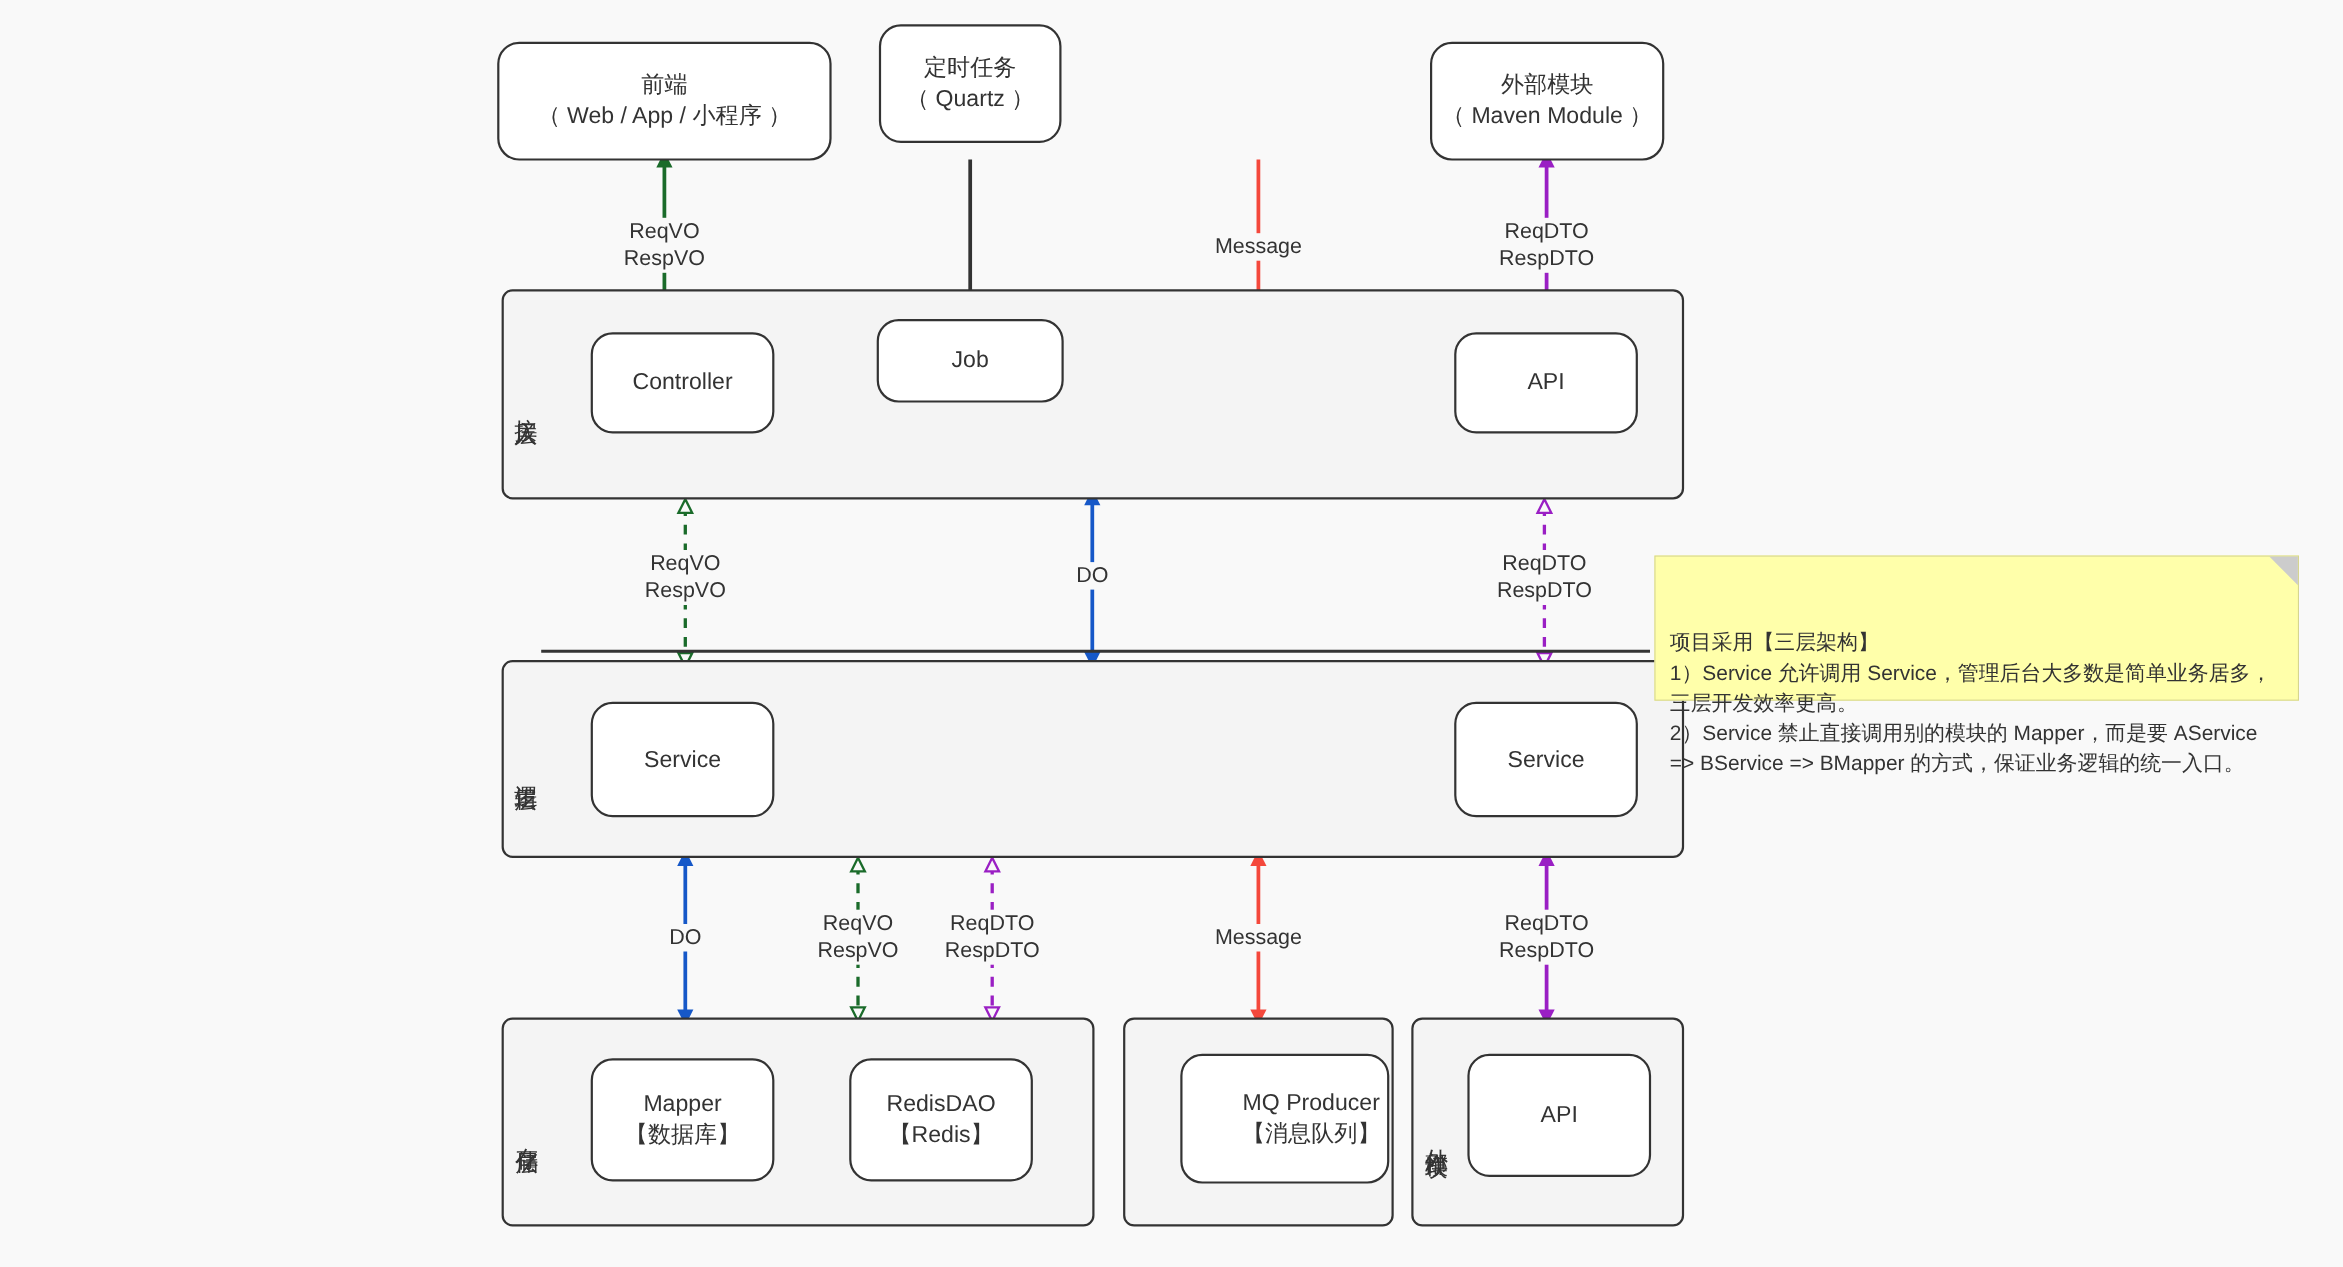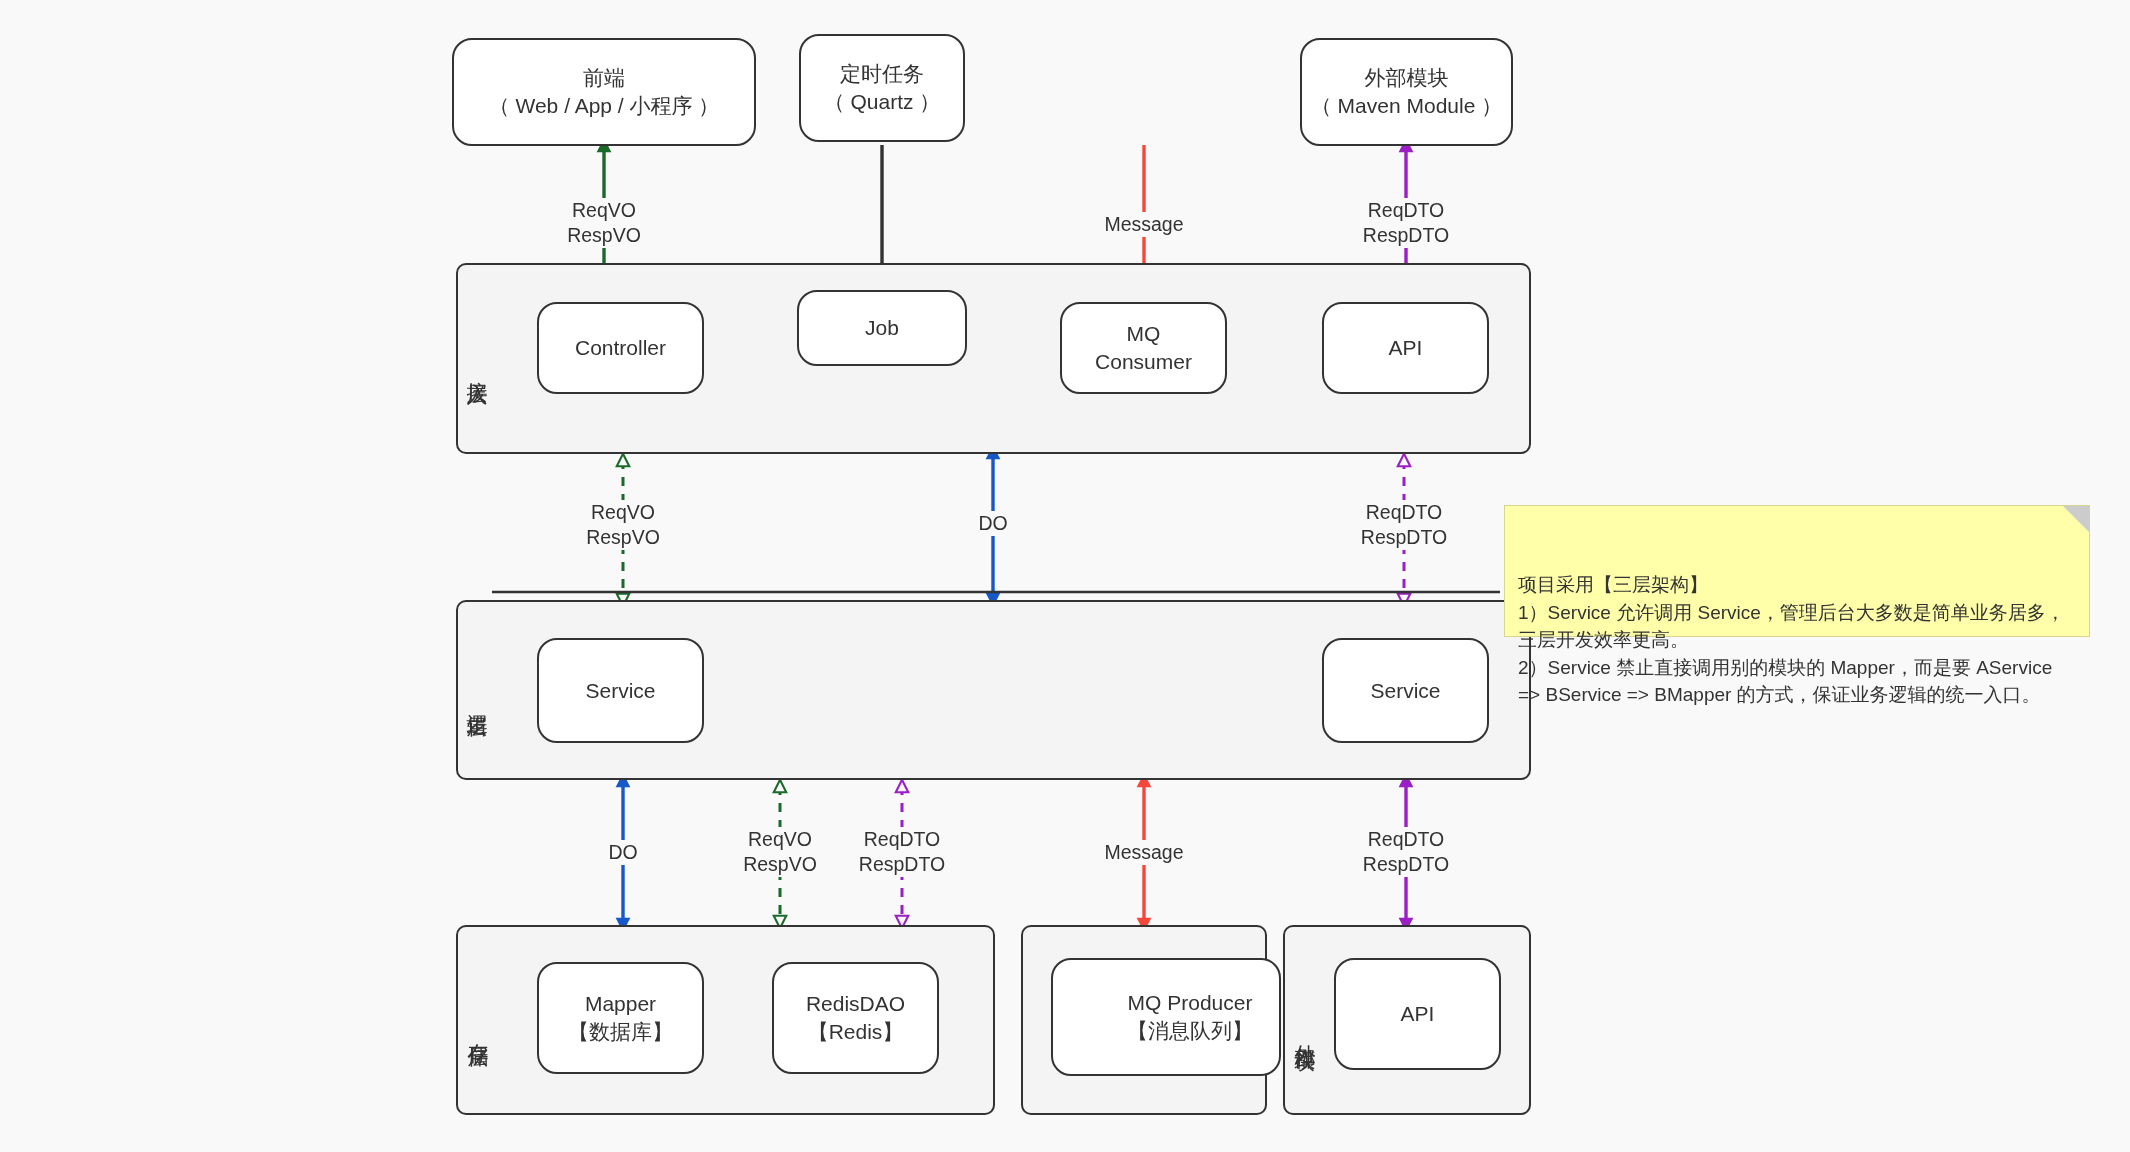--- a/index.html
+++ b/index.html
@@ -134,42 +134,38 @@
 
     <line x1="1406" y1="780" x2="1406" y2="925" stroke="#9a1fc4" stroke-width="3.4" marker-start="url(#ah-purple)" marker-end="url(#ah-purple)"></line>
 
     <line x1="492" y1="592" x2="1500" y2="592" stroke="#333333" stroke-width="2.6"></line>
   </svg>
 
   <div class="node" style="left:452px; top:38px; width:304px; height:108px;">
     <span>前端
 （ Web / App / 小程序 ）</span>
   </div>
-  <div class="node" style="left:799px; top:34px; width:166px; height:108px;">
+  <div class="node" style="left:799px; top:22px; width:166px; height:108px;">
     <span>定时任务
 （ Quartz ）</span>
   </div>
   <div class="node" style="left:1300px; top:38px; width:213px; height:108px;">
     <span>外部模块
 （ Maven Module ）</span>
   </div>
 
   <div class="groupbox" style="left:456px; top:263px; width:1075px; height:191px;"></div>
   <div class="vlabel" style="left:462px; top:312px; width:30px; height:110px;">接入层</div>
 
   <div class="node" style="left:537px; top:302px; width:167px; height:92px;">
     <span>Controller</span>
   </div>
   <div class="node" style="left:797px; top:290px; width:170px; height:76px;">
     <span>Job</span>
   </div>
-  <div class="node" style="left:1060px; top:302px; width:167px; height:92px;">
-    <span>MQ
-Consumer</span>
-  </div>
   <div class="node" style="left:1322px; top:302px; width:167px; height:92px;">
     <span>API</span>
   </div>
 
   <div class="groupbox" style="left:456px; top:600px; width:1075px; height:180px;"></div>
   <div class="vlabel" style="left:462px; top:645px; width:30px; height:110px;">逻辑层</div>
 
   <div class="node" style="left:537px; top:638px; width:167px; height:105px;">
     <span>Service</span>
   </div>
@@ -183,21 +179,21 @@
   <div class="node" style="left:537px; top:962px; width:167px; height:112px;">
     <span>Mapper
 【数据库】</span>
   </div>
   <div class="node" style="left:772px; top:962px; width:167px; height:112px;">
     <span>RedisDAO
 【Redis】</span>
   </div>
 
   <div class="groupbox" style="left:1021px; top:925px; width:246px; height:190px;"></div>
-  <div class="node" style="left:1051px; top:958px; width:230px; height:118px;padding-left:48px;">
+  <div class="node" style="left:1073px; top:958px; width:190px; height:118px;padding-left:48px;">
     <span>MQ Producer
 【消息队列】</span>
   </div>
 
   <div class="groupbox" style="left:1283px; top:925px; width:248px; height:190px;"></div>
   <div class="vlabel" style="left:1290px; top:958px; width:30px; height:148px;">外部模块</div>
   <div class="node" style="left:1334px; top:958px; width:167px; height:112px;">
     <span>API</span>
   </div>
 

